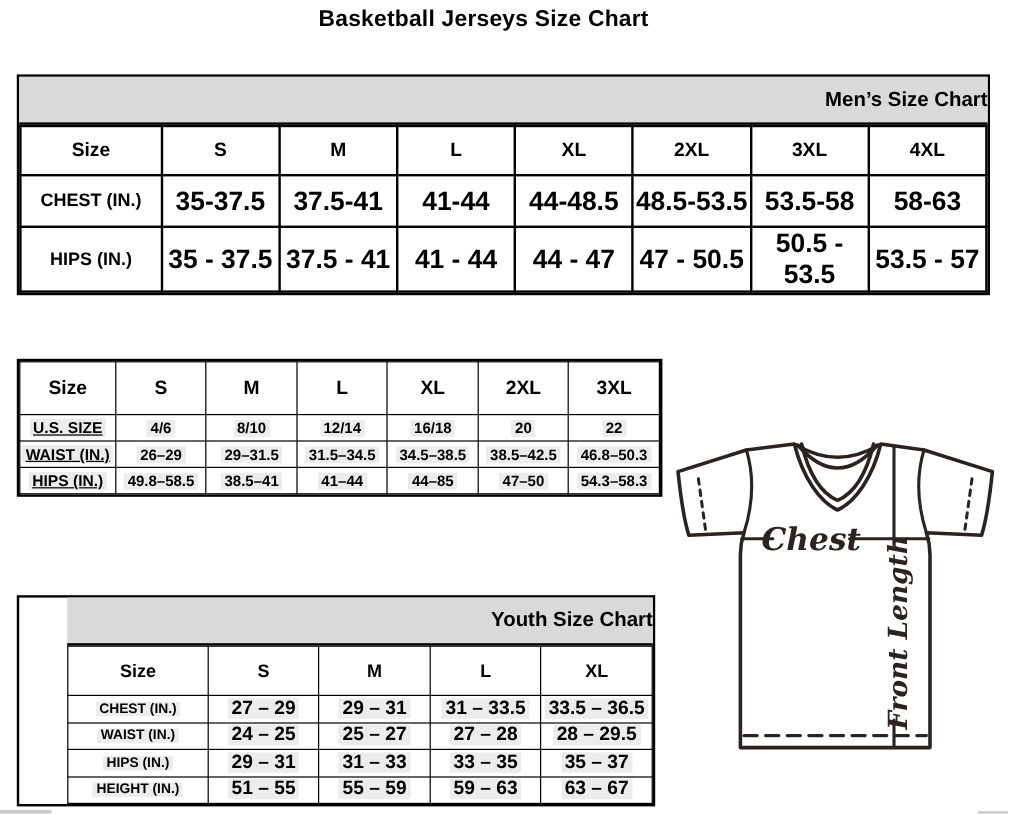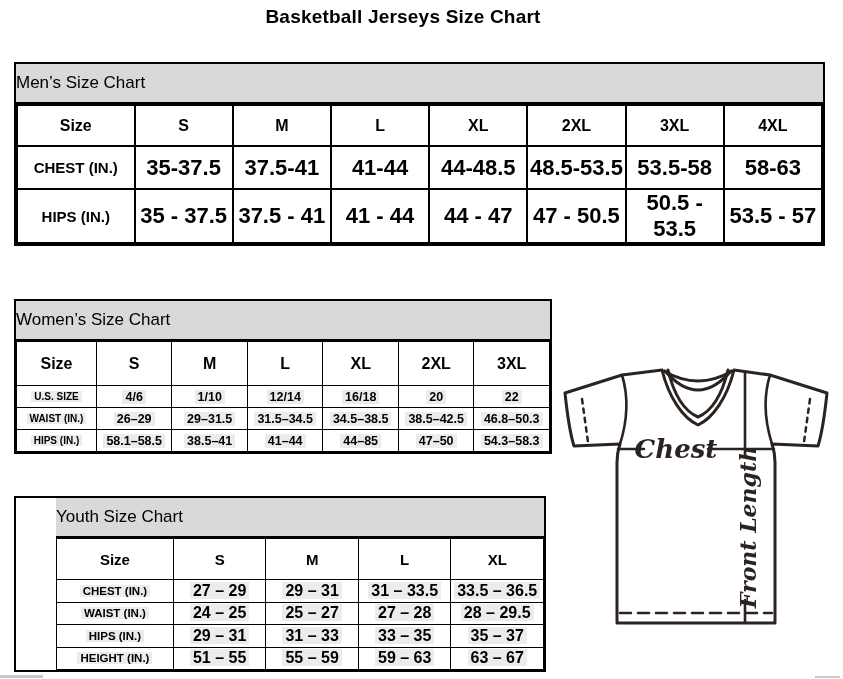--- a/index.html
+++ b/index.html
@@ -7,33 +7,33 @@
     width:843px; height:679px; position:relative; background:#ffffff;
     font-family:"Liberation Sans", sans-serif; color:#000;
     overflow:hidden;
   }
   .page-title {
     position:absolute; top:6px; left:0; width:806px; text-align:center;
     font-size:19px; font-weight:bold; letter-spacing:0.2px;
   }
   .chart { position:absolute; border:2px solid #000; background:#fff; }
   .chart-title {
-    background:#d9d9d9; text-align:left; font-weight:normal; font-size:17px;
+    background:#d9d9d9; text-align:right; font-weight:bold; font-size:17px;
     height:38px; line-height:38px; border-bottom:2px solid #000;
   }
   table { width:100%; border-collapse:collapse; table-layout:fixed; }
   th, td { text-align:center; font-weight:bold; padding:0; vertical-align:middle; }
   .tbl-mens th, .tbl-mens td { border:2px solid #000; }
   .tbl-womens th, .tbl-womens td, .tbl-youth th, .tbl-youth td { border:1.5px solid #000; }
   .tbl-mens th { height:39px; font-size:16px; }
   .tbl-mens td { height:41px; font-size:22px; }
   .tbl-mens td.row-header { font-size:15px; }
   .tbl-womens th { height:43px; font-size:16px; }
   .tbl-womens td { height:21px; font-size:12.5px; }
-  .tbl-womens td.row-header { font-size:10px; }
+  .tbl-womens td.row-header { font-size:13px;text-decoration:underline; }
   .tbl-youth th { height:40px; font-size:15px; }
   .tbl-youth td { height:21.5px; font-size:16px; }
   .tbl-youth td.row-header { font-size:11.5px; }
   .hl { background:#ececec; padding:0 3px; }
   .jersey-label {
     font-family:"DejaVu Serif", serif; font-style:italic; font-weight:bold;
   }
   .sb-fragment { position:absolute; background:#c9c9c9; }
 </style>
 </head>
@@ -85,21 +85,20 @@
           <td>44 - 47</td>
           <td>47 - 50.5</td>
           <td>50.5 - 53.5</td>
           <td>53.5 - 57</td>
         </tr>
       </tbody>
     </table>
 </div>
 
 <div class="chart" style="left:14px; top:299px; width:534px;">
-  <div class="chart-title">Women’s Size Chart</div>
   <table class="tbl-womens">
       <colgroup>
         <col style="width: 15%;">
         <col>
         <col>
         <col>
         <col>
         <col>
         <col>
       </colgroup>
@@ -111,38 +110,38 @@
           <th>L</th>
           <th>XL</th>
           <th>2XL</th>
           <th>3XL</th>
         </tr>
       </thead>
       <tbody>
         <tr>
           <td class="row-header"><span class="hl">U.S. SIZE</span></td>
           <td><span class="hl">4/6</span></td>
-          <td><span class="hl">1/10</span></td>
+          <td><span class="hl">8/10</span></td>
           <td><span class="hl">12/14</span></td>
           <td><span class="hl">16/18</span></td>
           <td><span class="hl">20</span></td>
           <td><span class="hl">22</span></td>
         </tr>
         <tr>
           <td class="row-header"><span class="hl">WAIST (IN.)</span></td>
           <td><span class="hl">26–29</span></td>
           <td><span class="hl">29–31.5</span></td>
           <td><span class="hl">31.5–34.5</span></td>
           <td><span class="hl">34.5–38.5</span></td>
           <td><span class="hl">38.5–42.5</span></td>
           <td><span class="hl">46.8–50.3</span></td>
         </tr>
         <tr>
           <td class="row-header"><span class="hl">HIPS (IN.)</span></td>
-          <td><span class="hl">58.1–58.5</span></td>
+          <td><span class="hl">49.8–58.5</span></td>
           <td><span class="hl">38.5–41</span></td>
           <td><span class="hl">41–44</span></td>
           <td><span class="hl">44–85</span></td>
           <td><span class="hl">47–50</span></td>
           <td><span class="hl">54.3–58.3</span></td>
         </tr>
       </tbody>
     </table>
 </div>
 

